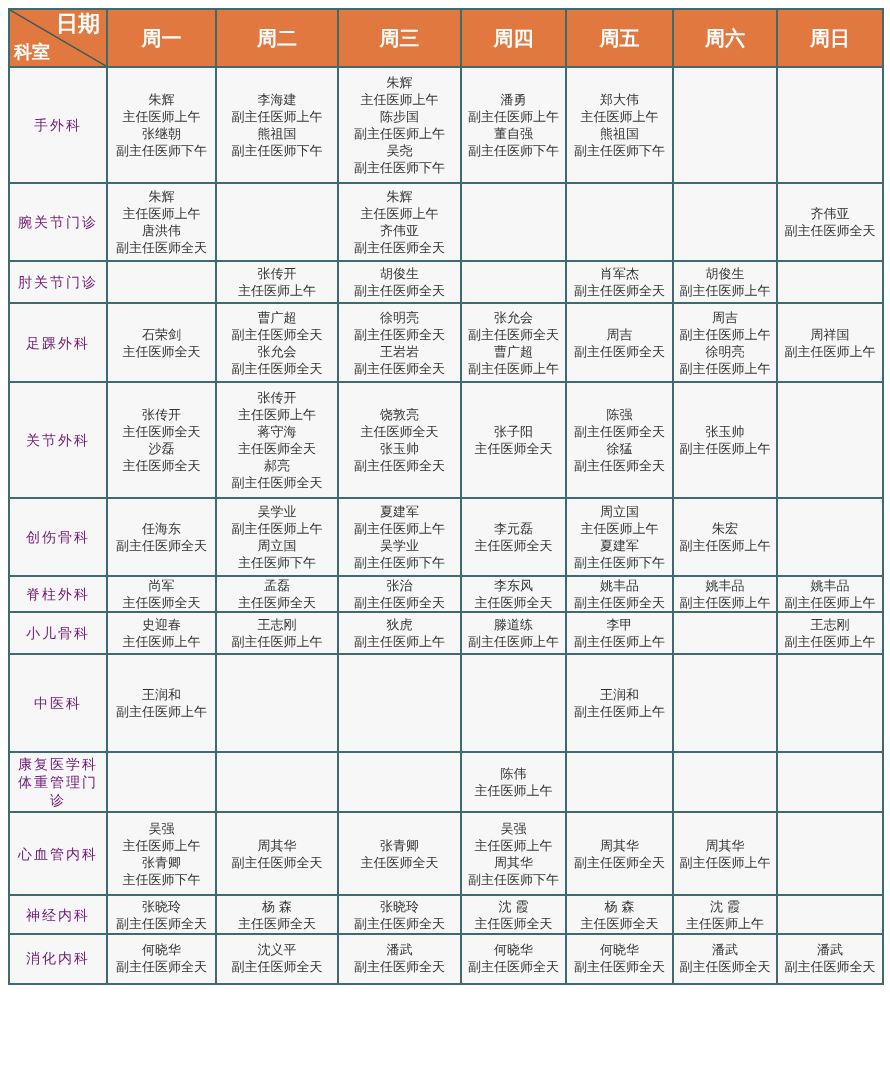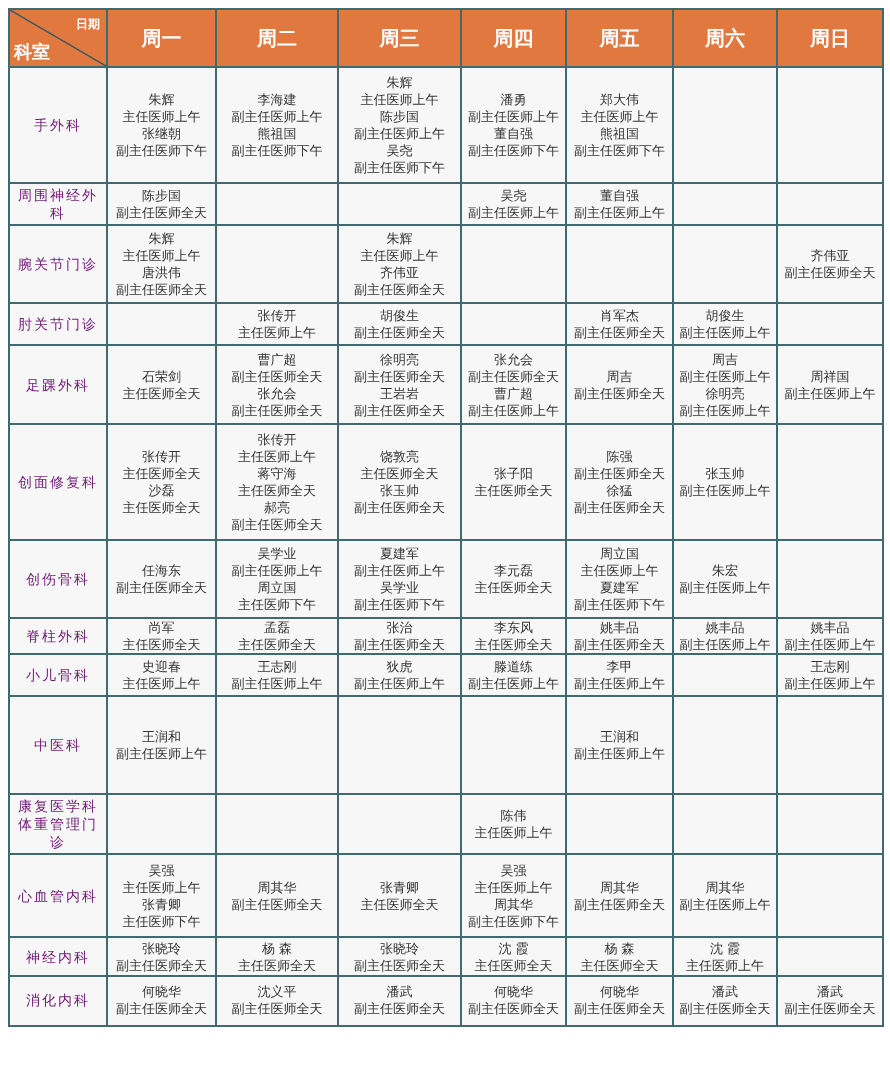--- a/index.html
+++ b/index.html
@@ -32,21 +32,21 @@
       height: 56px;
     }
     th.corner {
       position: relative;
       padding: 0;
       background: #e07840;
     }
     th.corner svg { position: absolute; left: 0; top: 0; width: 100%; height: 100%; }
     th.corner .corner-date {
       position: absolute; right: 6px; top: 4px;
-      font-size: 12px; line-height: 20px;
+      font-size: 22px; line-height: 20px;
     }
     th.corner .corner-dept {
       position: absolute; left: 4px; bottom: 4px;
       font-size: 18px; line-height: 20px;
     }
     tbody td { background: #f7f7f7; }
     tbody td.dept {
       color: #701a75;
       font-size: 14px;
       letter-spacing: 2px;
@@ -119,39 +119,20 @@
         </td>
         <td>
           <span class="line">郑大伟</span>
           <span class="line">主任医师上午</span>
           <span class="line">熊祖国</span>
           <span class="line">副主任医师下午</span>
         </td>
         <td></td>
         <td></td>
       </tr>
-      <tr style="height: 42px;">
-        <td class="dept">周围神经外科</td>
-        <td>
-          <span class="line">陈步国</span>
-          <span class="line">副主任医师全天</span>
-        </td>
-        <td></td>
-        <td></td>
-        <td>
-          <span class="line">吴尧</span>
-          <span class="line">副主任医师上午</span>
-        </td>
-        <td>
-          <span class="line">董自强</span>
-          <span class="line">副主任医师上午</span>
-        </td>
-        <td></td>
-        <td></td>
-      </tr>
       <tr style="height: 78px;">
         <td class="dept">腕关节门诊</td>
         <td>
           <span class="line">朱辉</span>
           <span class="line">主任医师上午</span>
           <span class="line">唐洪伟</span>
           <span class="line">副主任医师全天</span>
         </td>
         <td></td>
         <td>
@@ -223,21 +204,21 @@
           <span class="line">副主任医师上午</span>
           <span class="line">徐明亮</span>
           <span class="line">副主任医师上午</span>
         </td>
         <td>
           <span class="line">周祥国</span>
           <span class="line">副主任医师上午</span>
         </td>
       </tr>
       <tr style="height: 116px;">
-        <td class="dept">创面修复科</td>
+        <td class="dept">关节外科</td>
         <td>
           <span class="line">张传开</span>
           <span class="line">主任医师全天</span>
           <span class="line">沙磊</span>
           <span class="line">主任医师全天</span>
         </td>
         <td>
           <span class="line">张传开</span>
           <span class="line">主任医师上午</span>
           <span class="line">蒋守海</span>

